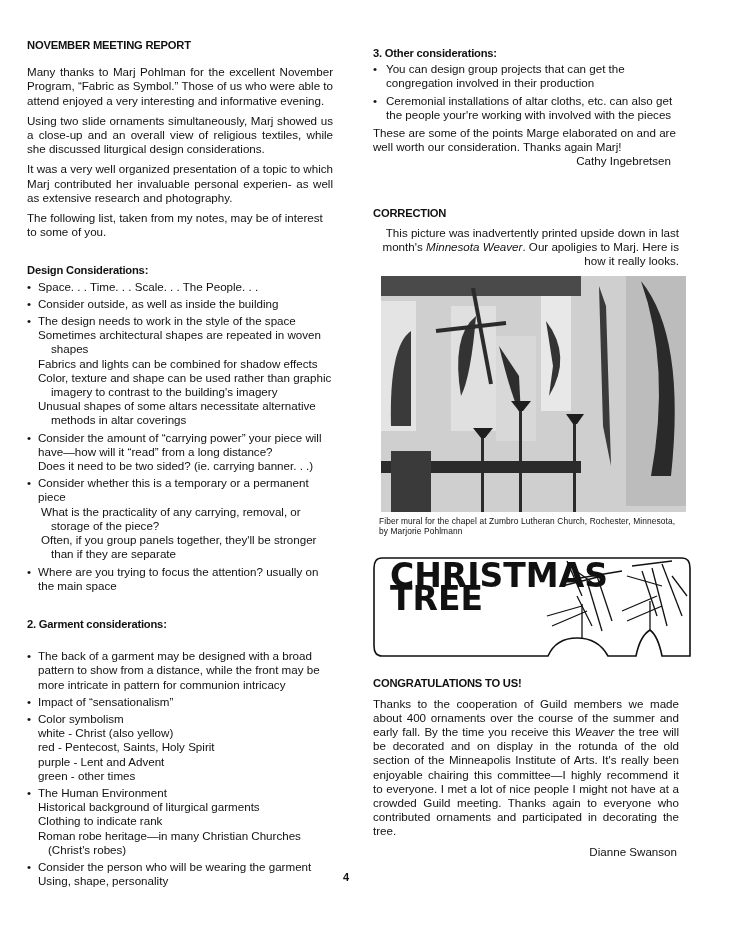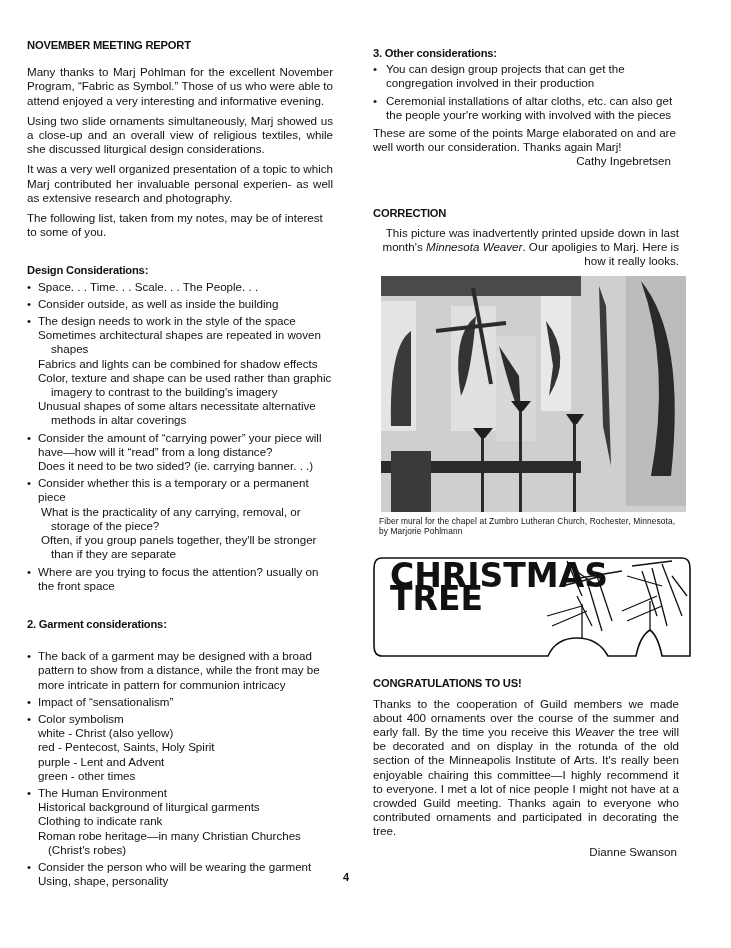--- a/index.html
+++ b/index.html
@@ -56,21 +56,21 @@
     </li>
     <li class="bullet">
       <span>Consider the amount of “carrying power” your piece will have—how will it “read” from a long distance?</span>
       <span class="sub-plain">Does it need to be two sided? (ie. carrying banner. . .)</span>
     </li>
     <li class="bullet">
       <span>Consider whether this is a temporary or a permanent piece</span>
       <span class="sub" style="padding-left:13px;text-indent:-10px;">What is the practicality of any carrying, removal, or storage of the piece?</span>
       <span class="sub" style="padding-left:13px;text-indent:-10px;">Often, if you group panels together, they'll be stronger than if they are separate</span>
     </li>
-    <li class="bullet"><span>Where are you trying to focus the attention? usually on the front space</span></li>
+    <li class="bullet"><span>Where are you trying to focus the attention? usually on the main space</span></li>
   </ul>
 
   <h3 class="heading" style="margin-top:24px;margin-bottom:18px;">2. Garment considerations:</h3>
   <ul>
     <li class="bullet"><span>The back of a garment may be designed with a broad pattern to show from a distance, while the front may be more intricate in pattern for communion intricacy</span></li>
     <li class="bullet"><span>Impact of “sensationalism”</span></li>
     <li class="bullet">
       <span>Color symbolism</span>
       <span class="sub-plain">white - Christ (also yellow)</span>
       <span class="sub-plain">red - Pentecost, Saints, Holy Spirit</span>

